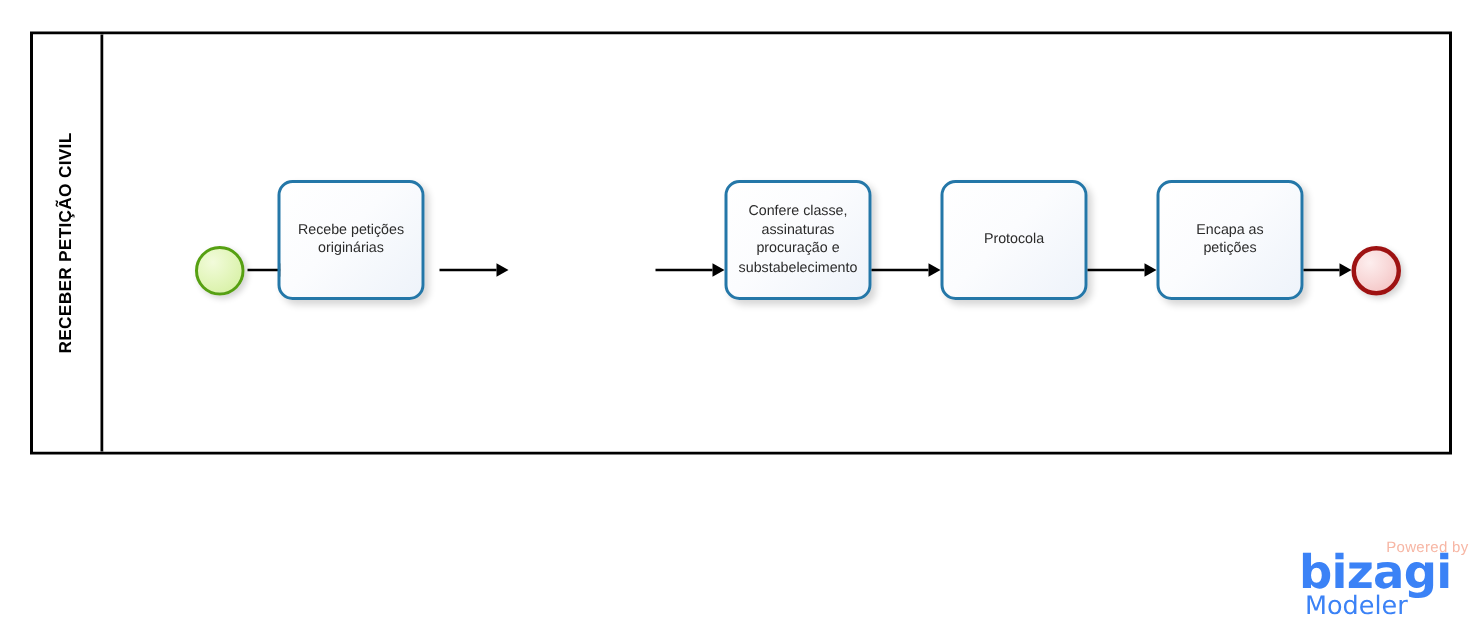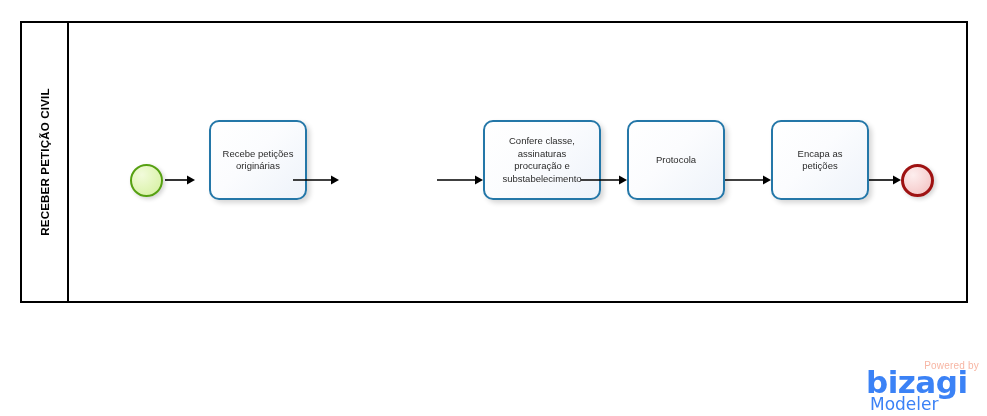--- a/index.html
+++ b/index.html
@@ -179,41 +179,41 @@
 
       <div class="event start-event" style="left:61px;"></div>
 
       <div class="connector" style="left:96px; top:152px; width:30px;">
         <svg width="30" height="10" viewBox="0 0 30 10">
           <line x1="0" y1="5" x2="22" y2="5" stroke="#000" stroke-width="1.6"></line>
           <polygon points="22,0.5 30,5 22,9.5" fill="#000"></polygon>
         </svg>
       </div>
 
-      <div class="task" style="left:140px; top:97px; width:98px; height:80px;">
+      <div class="task" style="left:116px; top:97px; width:98px; height:80px;">
         <span class="task-label">Recebe petições
 originárias</span>
       </div>
 
       <div class="connector" style="left:224px; top:152px; width:46px;">
         <svg width="46" height="10" viewBox="0 0 46 10">
           <line x1="0" y1="5" x2="38" y2="5" stroke="#000" stroke-width="1.6"></line>
           <polygon points="38,0.5 46,5 38,9.5" fill="#000"></polygon>
         </svg>
       </div>
 
 
       <div class="connector" style="left:368px; top:152px; width:46px;">
         <svg width="46" height="10" viewBox="0 0 46 10">
           <line x1="0" y1="5" x2="38" y2="5" stroke="#000" stroke-width="1.6"></line>
           <polygon points="38,0.5 46,5 38,9.5" fill="#000"></polygon>
         </svg>
       </div>
 
-      <div class="task" style="left:414px; top:97px; width:118px; height:80px;">
+      <div class="task" style="left:414px; top:97px; width:98px; height:80px;">
         <span class="task-label">Confere classe,
 assinaturas
 procuração e
 substabelecimento</span>
       </div>
 
       <div class="connector" style="left:512px; top:152px; width:46px;">
         <svg width="46" height="10" viewBox="0 0 46 10">
           <line x1="0" y1="5" x2="38" y2="5" stroke="#000" stroke-width="1.6"></line>
           <polygon points="38,0.5 46,5 38,9.5" fill="#000"></polygon>

